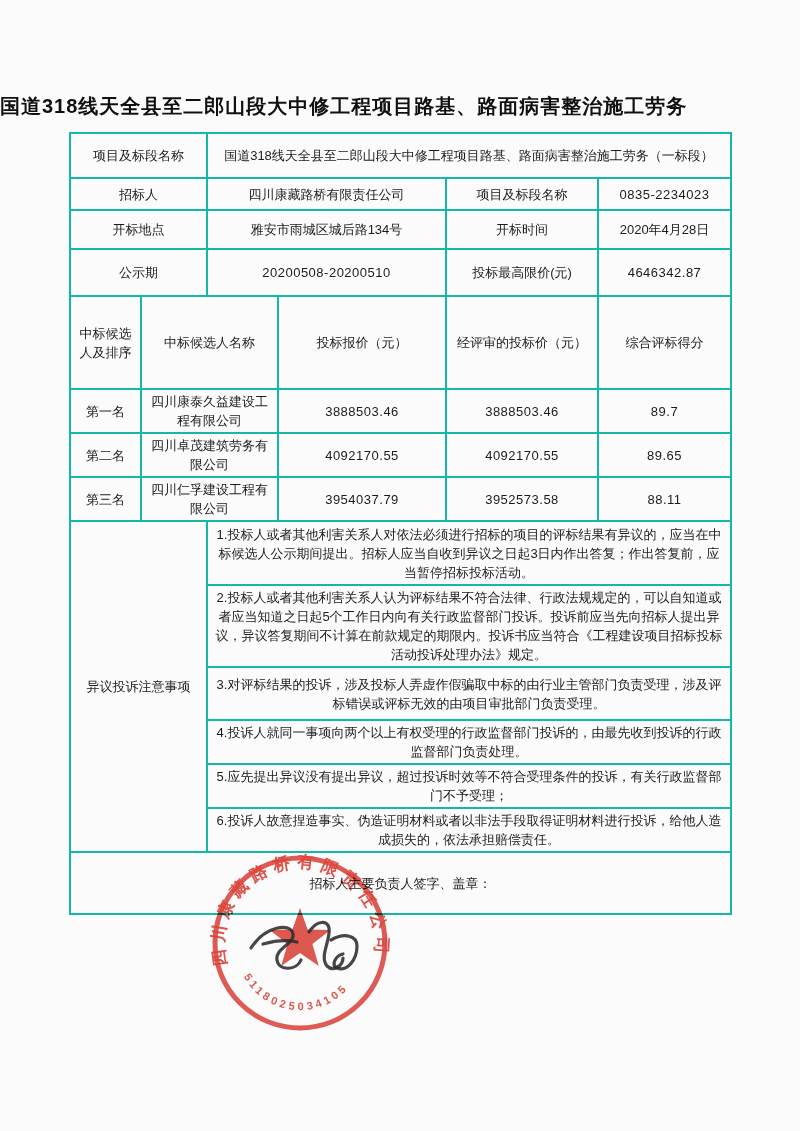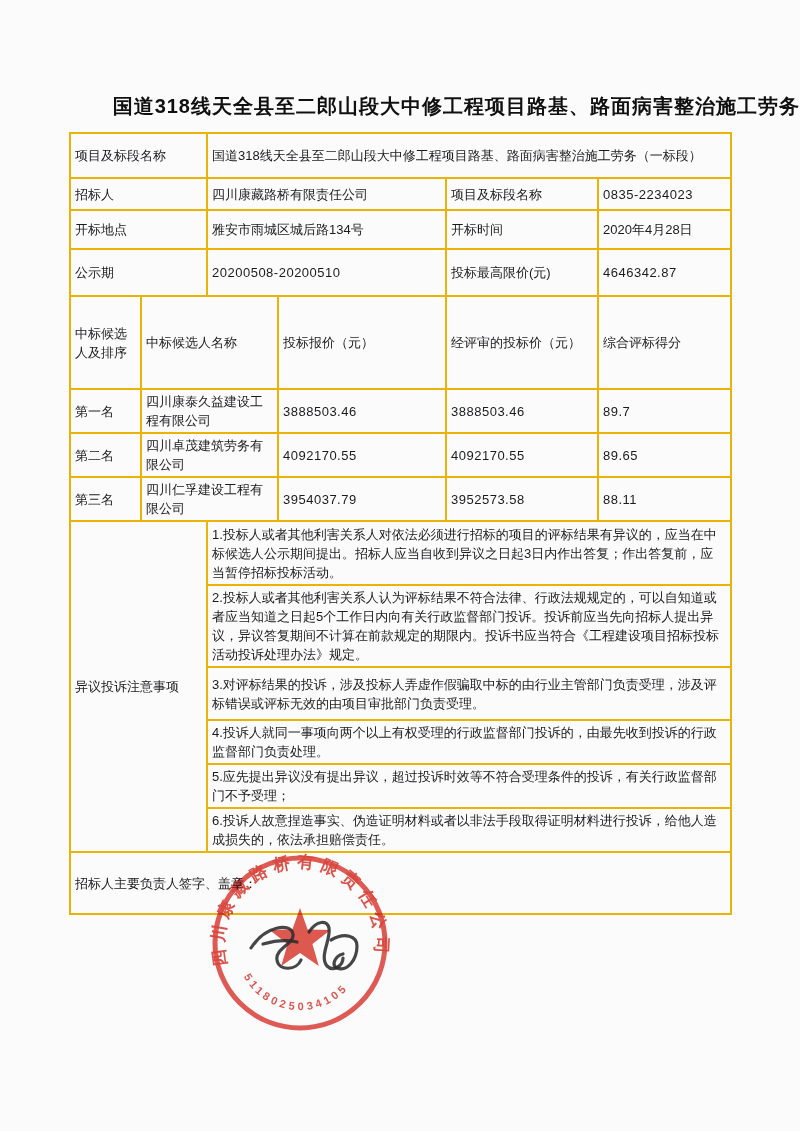--- a/index.html
+++ b/index.html
@@ -7,36 +7,37 @@
   body { font-family:"Liberation Sans","DejaVu Sans",sans-serif; color:#1b1b1d; }
   .page {
     position:relative;
     width:800px; height:1131px;
     margin:0 auto;
     background:#fcfbfc;
     overflow:hidden;
   }
   .doc-title {
     padding-top:92px;
-    text-align:right;
+    text-align:left;
     font-size:20px;
     font-weight:bold;
     color:#101010;
     line-height:28px;
     letter-spacing:1px;
   }
   table.main {
     margin:12px 0 0 69px;
     width:661px;
     border-collapse:collapse;
     table-layout:fixed;
   }
   table.main td {
-    border:2px solid #eab308;
+    border:2px solid #14b8a6;
     font-size:13px;
+    text-align:center;
     vertical-align:middle;
     padding:2px 4px;
     line-height:19px;
     word-break:break-all;
   }
   td.leftalign { text-align:left; padding:5px 10px 5px 8px;border-radius:8px; }
   td.note { font-size:12.8px; line-height:21px;margin-top:41px; }
   tr.r45{height:45px} tr.r47{height:47px} tr.r48{height:32px} tr.r49{height:39px}
   tr.r93{height:93px} tr.r64{height:64px} tr.r71{height:71px} tr.r53{height:53px}
   tr.r43{height:43px} tr.r44{height:44px} tr.r62{height:62px}

